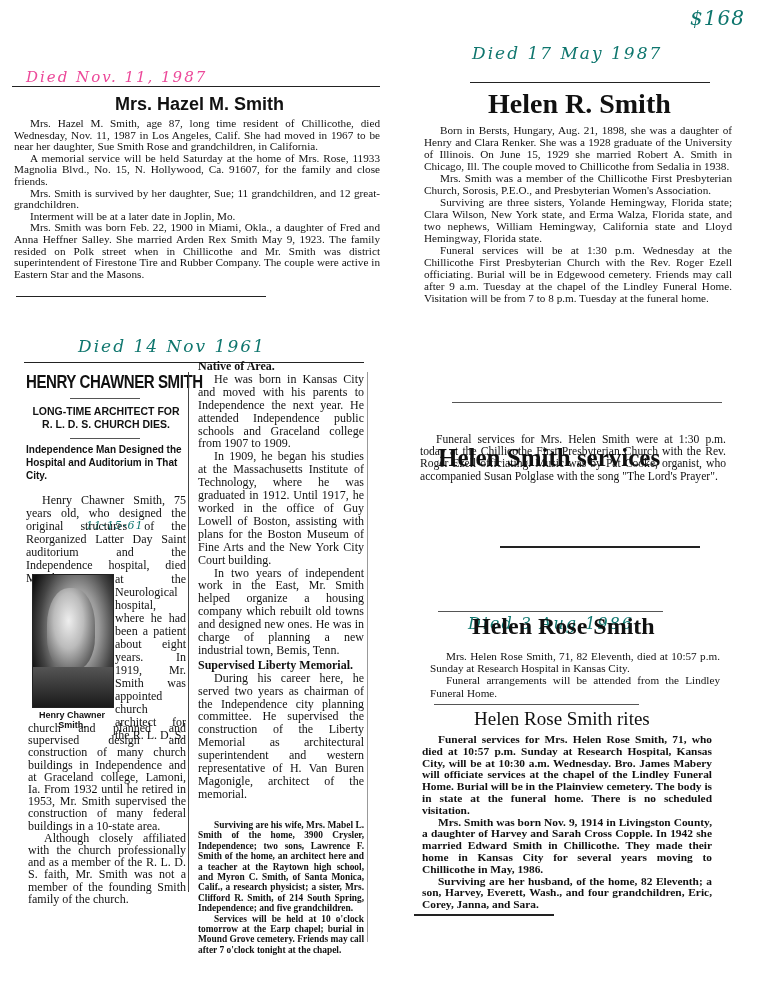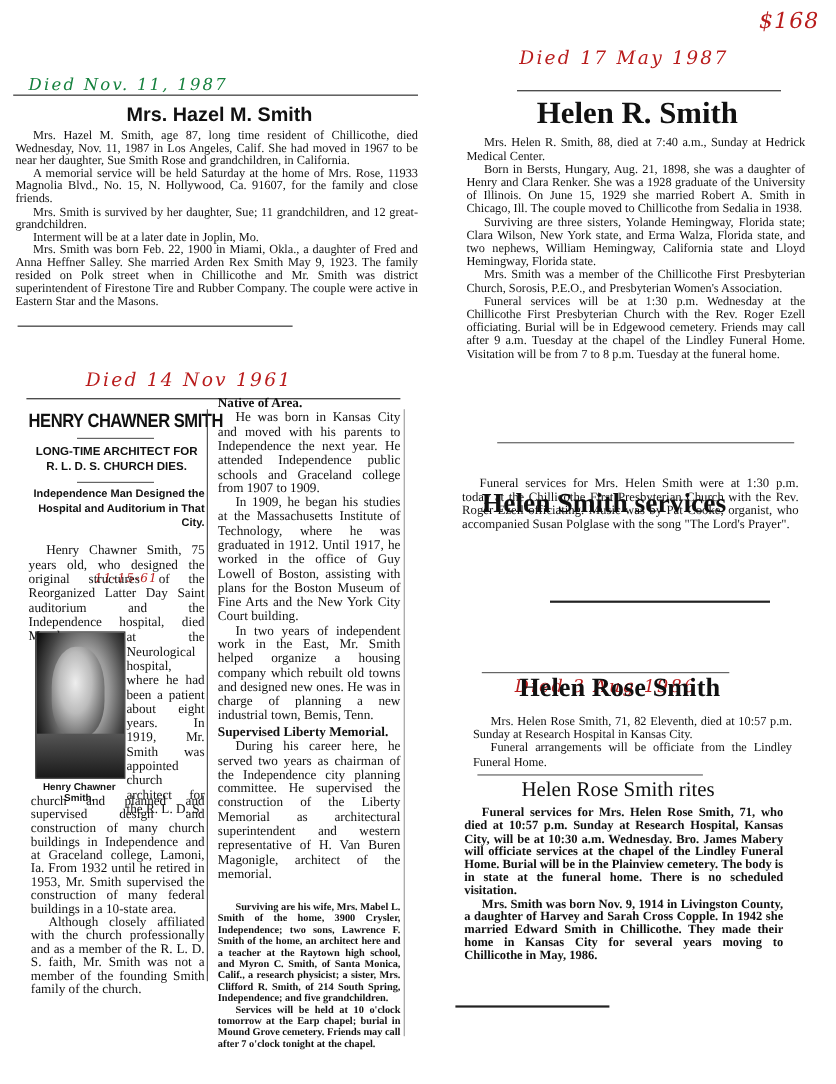--- a/index.html
+++ b/index.html
@@ -1,18 +1,18 @@
 <!DOCTYPE html>
 <html><head>
 <meta charset="utf-8">
 <style>
   html, body { margin:0; padding:0; background:#fff; }
   body { width:760px; height:985px; position:relative; overflow:hidden; color:#111; font-family:"Liberation Serif", serif; }
   .abs { position:absolute; }
-  .hand { font-family:"DejaVu Serif", serif; font-style:italic; color:#b91c1c; font-size:15px; letter-spacing:2px; }
+  .hand { font-family:"DejaVu Serif", serif; font-style:italic; color:#0f766e; font-size:15px; letter-spacing:2px; }
   .rule { position:absolute; height:2px; background:#222; }
   .rule.thin { height:1px; background:#555; }
   .body { font-size:11.3px; line-height:12px; text-align:justify; }
   .body p { margin:0; text-indent:16px; }
   .body p.noind { text-indent:0; }
   .col { position:absolute; }
   .h-sans { font-family:"Liberation Sans", sans-serif; font-weight:bold; }
   .h-serif { font-family:"Liberation Serif", serif; }
   .vline { position:absolute; width:1px; background:#444; }
   .photo { position:absolute; background:
@@ -23,42 +23,42 @@
   .photo .coat { position:absolute; left:0; bottom:0; width:100%; height:30%;
       background:linear-gradient(180deg,#555,#1a1a1a); }
   .caption { font-family:"Liberation Sans", sans-serif; font-weight:bold; font-size:9px; text-align:center; line-height:10px; }
 </style>
 </head>
 <body>
 
 <div class="abs hand" style="left:690px;top:6px;font-size:20px;letter-spacing:1px;">$168</div>
 
 <section>
-  <div class="abs hand" style="left:26px;top:68px;color:#15803d;">Died Nov. 11, 1987</div>
+  <div class="abs hand" style="left:26px;top:68px;color:#ec4899;">Died Nov. 11, 1987</div>
   <div class="rule" style="left:12px;top:86px;width:368px;height:1px;"></div>
   <div class="abs h-sans" style="left:115px;top:94px;font-size:18px;">Mrs. Hazel M. Smith</div>
   <div class="col body" style="left:14px;top:118px;width:366px;font-size:11.2px;line-height:11.6px;">
     <p>Mrs. Hazel M. Smith, age 87, long time resident of Chillicothe, died Wednesday, Nov. 11, 1987 in Los Angeles, Calif. She had moved in 1967 to be near her daughter, Sue Smith Rose and grandchildren, in California.</p>
     <p>A memorial service will be held Saturday at the home of Mrs. Rose, 11933 Magnolia Blvd., No. 15, N. Hollywood, Ca. 91607, for the family and close friends.</p>
     <p>Mrs. Smith is survived by her daughter, Sue; 11 grandchildren, and 12 great-grandchildren.</p>
     <p>Interment will be at a later date in Joplin, Mo.</p>
     <p>Mrs. Smith was born Feb. 22, 1900 in Miami, Okla., a daughter of Fred and Anna Heffner Salley. She married Arden Rex Smith May 9, 1923. The family resided on Polk street when in Chillicothe and Mr. Smith was district superintendent of Firestone Tire and Rubber Company. The couple were active in Eastern Star and the Masons.</p>
   </div>
   <div class="rule" style="left:16px;top:296px;width:250px;height:1px;"></div>
 </section>
 
 <section>
   <div class="abs hand" style="left:78px;top:336px;font-size:17px;">Died 14 Nov 1961</div>
   <div class="rule" style="left:24px;top:362px;width:340px;height:1px;"></div>
 
   <div class="abs h-sans" style="left:26px;top:372px;font-size:17.5px;letter-spacing:-0.5px;transform:scaleX(0.86);transform-origin:left;white-space:nowrap;">HENRY CHAWNER SMITH</div>
   <div class="rule thin" style="left:70px;top:398px;width:70px;"></div>
   <div class="abs h-sans" style="left:26px;top:405px;width:160px;font-size:10.5px;line-height:13px;text-align:center;">LONG-TIME ARCHITECT FOR R. L. D. S. CHURCH DIES.</div>
   <div class="rule thin" style="left:70px;top:438px;width:70px;"></div>
-  <div class="abs h-sans" style="left:26px;top:443px;width:160px;font-size:10px;line-height:13px;text-align:right;font-weight:bold;">Independence Man Designed the Hospital and Auditorium in That City.</div>
+  <div class="abs h-sans" style="left:26px;top:443px;width:160px;font-size:10px;line-height:13px;text-align:left;font-weight:bold;">Independence Man Designed the Hospital and Auditorium in That City.</div>
   <div class="abs hand" style="left:86px;top:480px;font-size:11px;letter-spacing:1px;margin-top:39px;">11-15-61</div>
 
   <div class="vline" style="left:188px;top:372px;height:520px;"></div>
 
   <div class="col body" style="left:26px;top:494px;width:160px;font-size:12px;line-height:13px;">
     <p>Henry Chawner Smith, 75 years old, who designed the original structures of the Reorganized Latter Day Saint auditorium and the Independence hospital, died Monday</p>
   </div>
 
   <div class="photo" style="left:32px;top:574px;width:80px;height:132px;">
     <div class="face"></div>
@@ -88,48 +88,48 @@
     <p>Services will be held at 10 o'clock tomorrow at the Earp chapel; burial in Mound Grove cemetery. Friends may call after 7 o'clock tonight at the chapel.</p>
   </div>
   <div class="vline" style="left:367px;top:372px;height:570px;background:#999;"></div>
 </section>
 
 <section>
   <div class="abs hand" style="left:472px;top:43px;font-size:17px;">Died 17 May 1987</div>
   <div class="rule" style="left:470px;top:82px;width:240px;height:1px;"></div>
   <div class="abs h-serif" style="left:488px;top:88px;font-size:28px;font-weight:bold;">Helen R. Smith</div>
   <div class="col body" style="left:424px;top:124px;width:308px;font-size:11.2px;line-height:12px;">
-    <p>Mrs. Helen R. Smith, 88, died at 7:40 a.m., Sunday at Hedrick Medical Center.</p>
     <p>Born in Bersts, Hungary, Aug. 21, 1898, she was a daughter of Henry and Clara Renker. She was a 1928 graduate of the University of Illinois. On June 15, 1929 she married Robert A. Smith in Chicago, Ill. The couple moved to Chillicothe from Sedalia in 1938.</p>
+    <p>Mrs. Smith was a member of the Chillicothe First Presbyterian Church, Sorosis, P.E.O., and Presbyterian Women's Association.</p>
     <p>Surviving are three sisters, Yolande Hemingway, Florida state; Clara Wilson, New York state, and Erma Walza, Florida state, and two nephews, William Hemingway, California state and Lloyd Hemingway, Florida state.</p>
-    <p>Mrs. Smith was a member of the Chillicothe First Presbyterian Church, Sorosis, P.E.O., and Presbyterian Women's Association.</p>
     <p>Funeral services will be at 1:30 p.m. Wednesday at the Chillicothe First Presbyterian Church with the Rev. Roger Ezell officiating. Burial will be in Edgewood cemetery. Friends may call after 9 a.m. Tuesday at the chapel of the Lindley Funeral Home. Visitation will be from 7 to 8 p.m. Tuesday at the funeral home.</p>
   </div>
 </section>
 
 <section>
   <div class="rule thin" style="left:452px;top:402px;width:270px;"></div>
   <div class="abs h-serif" style="left:438px;top:404px;font-size:25px;font-weight:bold;margin-top:40px;">Helen Smith services</div>
   <div class="col body" style="left:420px;top:434px;width:306px;font-size:11.6px;line-height:12.2px;">
     <p>Funeral services for Mrs. Helen Smith were at 1:30 p.m. today at the Chillicothe First Presbyterian Church with the Rev. Roger Ezell officiating. Music was by Pat Cooke, organist, who accompanied Susan Polglase with the song "The Lord's Prayer".</p>
   </div>
   <div class="rule" style="left:500px;top:546px;width:200px;"></div>
 </section>
 
 <section>
   <div class="abs hand" style="left:468px;top:614px;font-size:16px;">Died 3 Aug 1986</div>
   <div class="rule thin" style="left:438px;top:611px;width:225px;"></div>
   <div class="abs h-serif" style="left:472px;top:613px;font-size:24px;font-weight:bold;">Helen Rose Smith</div>
   <div class="col body" style="left:430px;top:650px;width:290px;font-size:11.2px;line-height:12.2px;">
     <p>Mrs. Helen Rose Smith, 71, 82 Eleventh, died at 10:57 p.m. Sunday at Research Hospital in Kansas City.</p>
-    <p>Funeral arrangements will be officiate from the Lindley Funeral Home.</p>
+    <p>Funeral arrangements will be attended from the Lindley Funeral Home.</p>
   </div>
 </section>
 
 <section>
   <div class="rule thin" style="left:434px;top:704px;width:205px;"></div>
   <div class="abs h-serif" style="left:474px;top:708px;font-size:19px;">Helen Rose Smith rites</div>
   <div class="col body" style="left:422px;top:734px;width:290px;font-size:11.4px;line-height:11.8px;font-weight:bold;">
     <p>Funeral services for Mrs. Helen Rose Smith, 71, who died at 10:57 p.m. Sunday at Research Hospital, Kansas City, will be at 10:30 a.m. Wednesday. Bro. James Mabery will officiate services at the chapel of the Lindley Funeral Home. Burial will be in the Plainview cemetery. The body is in state at the funeral home. There is no scheduled visitation.</p>
     <p>Mrs. Smith was born Nov. 9, 1914 in Livingston County, a daughter of Harvey and Sarah Cross Copple. In 1942 she married Edward Smith in Chillicothe. They made their home in Kansas City for several years moving to Chillicothe in May, 1986.</p>
+    <p>Surviving are her husband, of the home, 82 Eleventh; a son, Harvey, Everett, Wash., and four grandchildren, Eric, Corey, Janna, and Sara.</p>
   </div>
   <div class="rule" style="left:414px;top:914px;width:140px;"></div>
 </section>
 
 </body></html>

